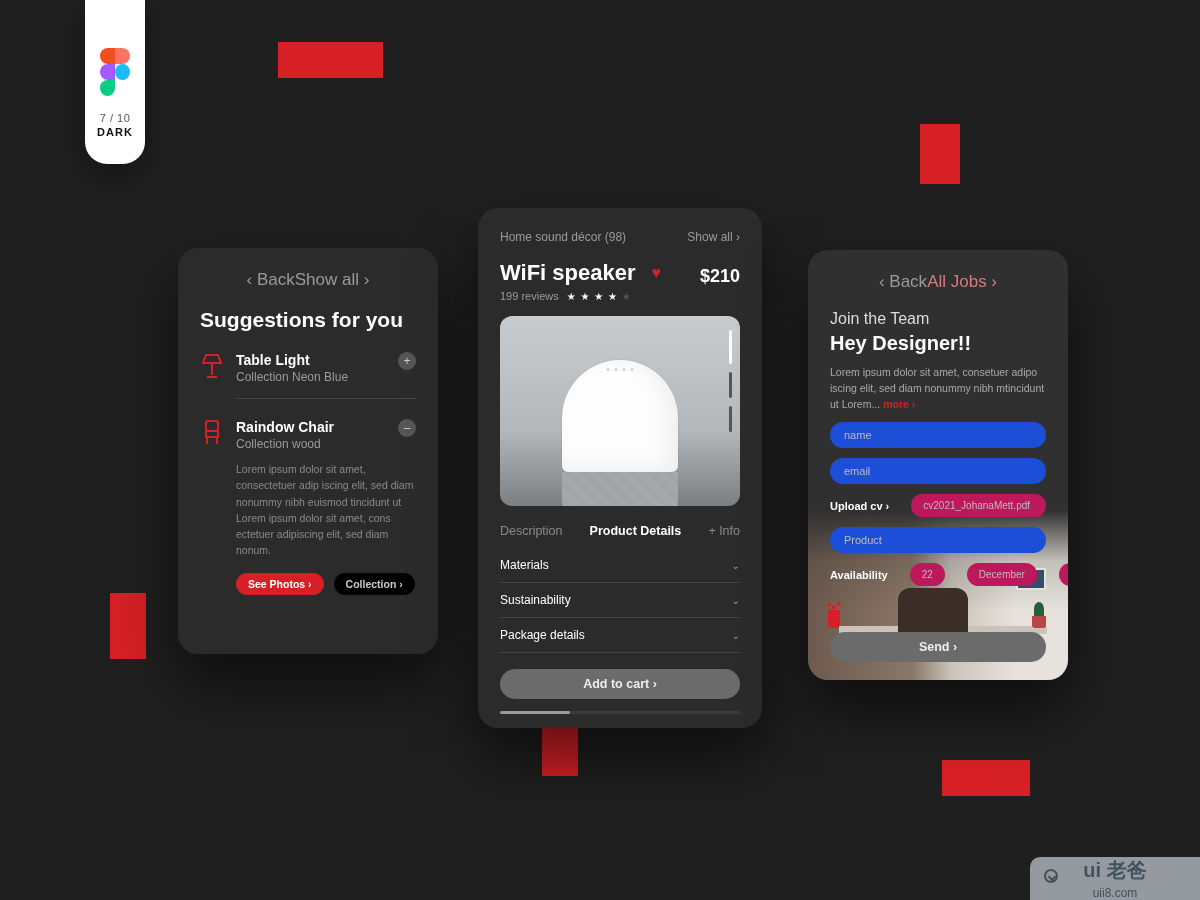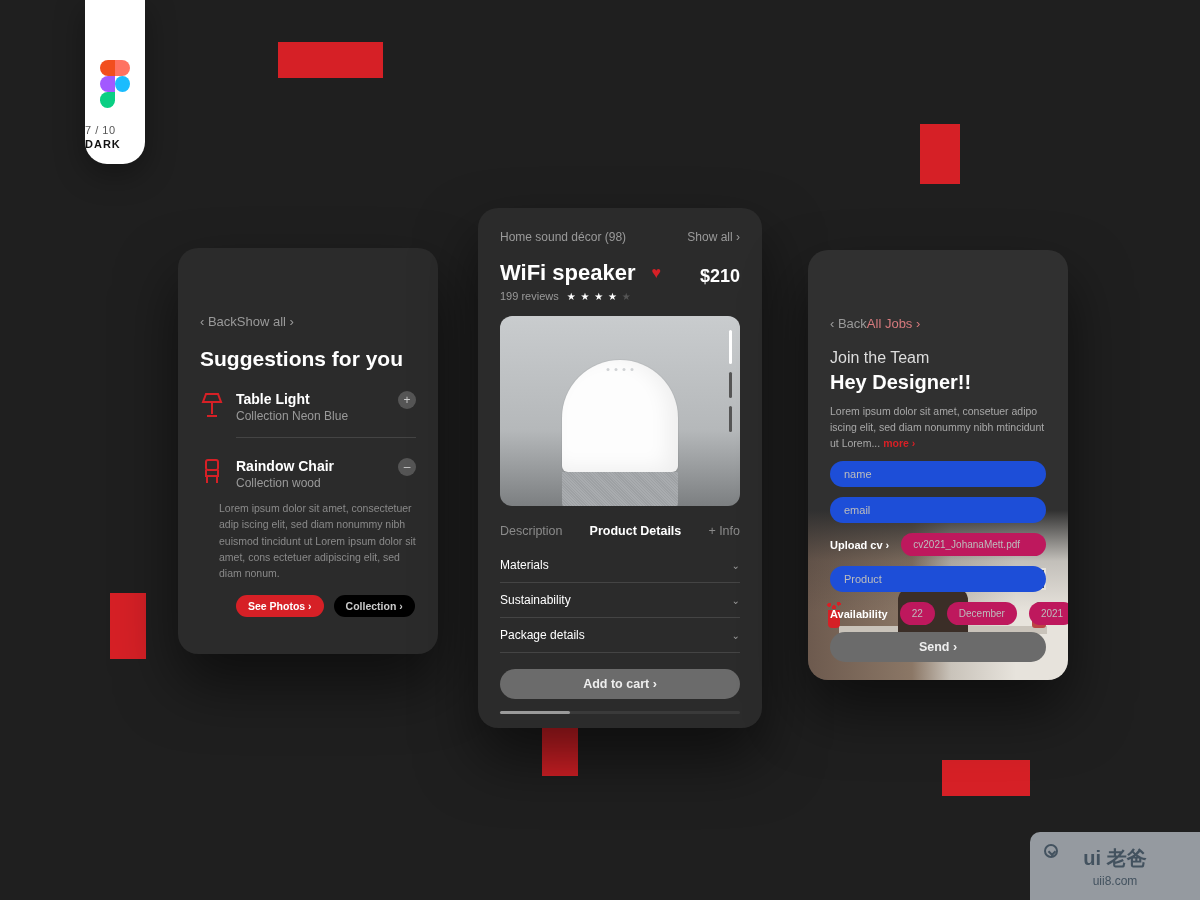--- a/index.html
+++ b/index.html
@@ -20,22 +20,22 @@
   .decor.d4 { left: 542px; top: 710px; width: 36px;  height: 66px; }
   .decor.d5 { left: 942px; top: 760px; width: 88px;  height: 36px; }
 
   
   .badge {
     position: absolute; left: 85px; top: 0;
     width: 60px; height: 164px;
     background: #fff; color: #222;
     border-radius: 0 0 22px 22px;
     display: flex; flex-direction: column;
-    align-items: flex-start; justify-content: flex-end;
-    padding-bottom: 14px;
+    align-items: center; justify-content: flex-end;
+    padding-bottom: 26px;
     box-shadow: 0 10px 30px rgba(0,0,0,.35);
   }
   .figma { position: relative; width: 30px; height: 48px; margin-bottom: 16px; align-self:center;}
   .fig-dot { width: 15px; height: 16px; position: absolute; }
   .fig-dot.tl { background:#f24e1e; left:0; top:0; border-radius: 8px 0 0 8px;}
   .fig-dot.tr { background:#ff7262; left:15px; top:0; border-radius: 0 8px 8px 0;}
   .fig-dot.ml { background:#a259ff; left:0; top:16px; border-radius: 8px 0 0 8px;}
   .fig-dot.mr { background:#1abcfe; left:15px; top:16px; border-radius: 50%;}
   .fig-dot.bl { background:#0acf83; left:0; top:32px; border-radius: 8px 0 8px 8px;}
   .badge .count { font-size: 11px; color:#555; letter-spacing:.5px;}
@@ -45,36 +45,36 @@
   .phone {
     position: absolute;
     border-radius: 20px;
     background: #2b2b2b;
     box-shadow: 0 30px 60px rgba(0,0,0,.55);
     padding: 22px 22px;
   }
 
   
   .c1 { left: 178px; top: 248px; width: 260px; height: 406px; }
-  .row1 { display:flex; justify-content:flex-start; color:#9a9a9a; font-size:13px;margin-top:44px;}
+  .row1 { display:flex; justify-content:center; color:#9a9a9a; font-size:17px;}
   .row1 span { cursor:pointer;}
   .title1 { font-size: 21px; font-weight: 700; margin-top: 18px; color:#fff;}
   .item { display:flex; align-items:flex-start; gap:12px; margin-top:20px;}
   .item .icon { width:24px; height:28px; flex:0 0 24px; color:#d62026;}
   .item .text { flex:1;}
   .item .ititle { font-weight:700; font-size:14px; color:#fff;}
   .item .isub   { font-size:12px; color:#9a9a9a; margin-top:2px;}
   .item .round-btn{
     width:18px;height:18px;border-radius:50%;
     background:#555;color:#ccc;
     display:flex;align-items:center;justify-content:center;
     font-size:12px;line-height:1;cursor:pointer;
   }
   .div { border-top:1px solid #444; margin:14px 0 0 36px;}
-  .lorem { font-size:10.5px; line-height:1.55; color:#8a8a8a; margin-top:10px; margin-left:19px;}
+  .lorem { font-size:10.5px; line-height:1.55; color:#8a8a8a; margin-top:10px; margin-left:36px;}
   .btn-row{ display:flex; gap:10px; margin-top:14px; margin-left:36px;}
   .pill { border-radius:14px; font-size:10.5px; padding:5px 12px; display:inline-flex; align-items:center; gap:3px; cursor:pointer; font-weight:600;}
   .pill.red{ background:#d62026; color:#fff;}
   .pill.grey{ background:#000000; color:#ccc;}
 
   
   .c2 { left: 478px; top: 208px; width: 284px; height: 520px; }
   .crumb{ display:flex; justify-content:space-between; font-size:12px; color:#9a9a9a;}
   .ptitle{ font-size:22px; font-weight:800; color:#fff; margin-top:16px; display:flex; align-items:center; gap:16px;}
   .heart{ color:#d62026; font-size:16px;}
@@ -130,31 +130,31 @@
     radial-gradient(circle at 50% 60%, #d62026 2px, transparent 2px);}
   .pot{ position:absolute; right:22px; bottom:52px; width:14px;height:12px;background:#b44; border-radius:0 0 3px 3px;}
   .pot::before{content:"";position:absolute;left:2px;top:-14px;width:10px;height:14px;background:#285c3e;border-radius:50% 50% 0 0;}
   .frame{ position:absolute; right:22px; bottom:90px; width:30px; height:22px; background:#394b6a; border:2px solid #e7e3dc;}
   .c3 > .inner{ position:relative; z-index:2;}
   .join-sub{ font-size:16px; color:#ddd; margin-top:18px;}
   .join-title{ font-size:20px; font-weight:800; color:#fff; margin-top:4px;}
   .join-lorem{ font-size:10.5px; line-height:1.5; color:#a8a8a8; margin-top:10px;}
   .more{ color:#d62026; font-weight:600; cursor:pointer;}
   .field{ background:#1d4ed8; border-radius:14px; font-size:11px; color:#bdbdbd; padding:7px 14px; margin-top:10px; width:100%;}
-  .field-row{ display:flex; align-items:center; gap:12px; margin-top:10px;}
+  .field-row{ display:flex; align-items:center; gap:22px; margin-top:10px;}
   .field-row .lbl{ font-size:11px; font-weight:700; color:#fff; white-space:nowrap;}
   .chip{ background:#be185d; border-radius:12px; font-size:10px; color:#bdbdbd; padding:6px 12px; cursor:pointer;}
   .send{
     position:absolute; left:22px; right:22px; bottom:18px;
     background:#6b6b6b; color:#eee; text-align:center; border-radius:16px;
     font-size:12.5px; font-weight:700; padding:8px 0; cursor:pointer; z-index:3;
   }
 
   
-  .wm{ position:absolute; right:0; bottom:0; width:170px; height:68px;
+  .wm{ position:absolute; right:0; bottom:0; width:170px; height:43px;
     background:rgba(170,176,183,.85); border-radius:10px 0 0 0;
     display:flex; flex-direction:column; align-items:center; justify-content:center;
     color:#43525f;}
   .wm .cn{ font-size:20px; font-weight:600;}
   .wm .url{ font-size:12px; margin-top:2px;}
   .wm .ico{ position:absolute; left:14px; top:12px; width:14px;height:14px;border:2px solid #43525f;border-radius:50%;}
   .wm .ico::after{content:"";position:absolute;left:3px;top:3px;width:4px;height:4px;border-left:2px solid #43525f;border-bottom:2px solid #43525f;transform:rotate(-45deg);}
 </style>
 </head>
 <body>

